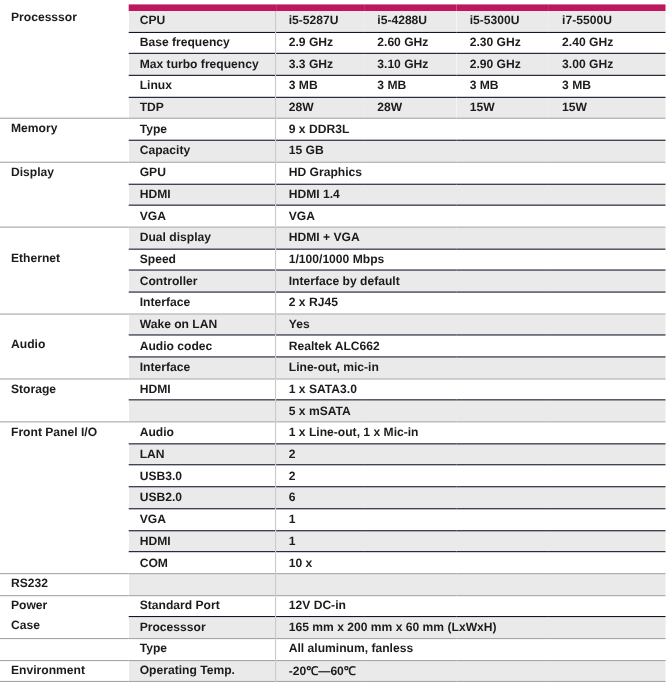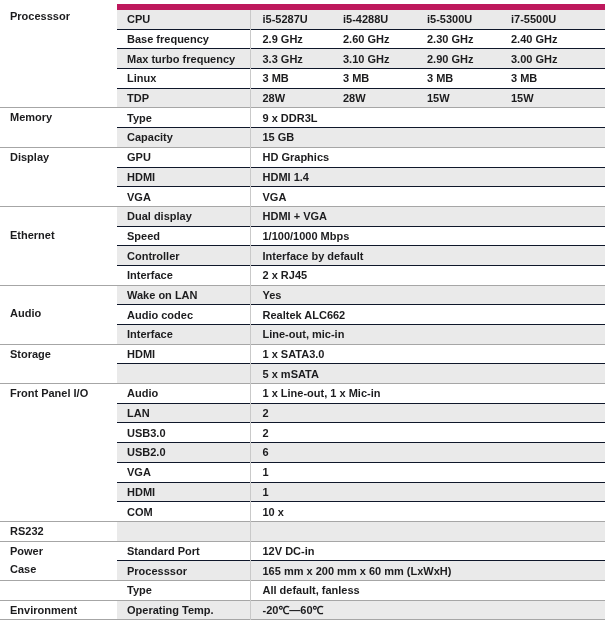--- a/index.html
+++ b/index.html
@@ -199,21 +199,21 @@
         </tr>
         <tr>
           <td class="lbl shaded rowline">Processsor</td>
           <td colspan="4" class="val vline shaded rowline">165 mm x 200 mm x 60 mm (LxWxH)</td>
         </tr>
         <tr>
           <td class="cat sect" rowspan="1">
             <div></div>
           </td>
           <td class="lbl sect">Type</td>
-          <td colspan="4" class="val vline sect">All default, fanless</td>
+          <td colspan="4" class="val vline sect">All aluminum, fanless</td>
         </tr>
         <tr>
           <td class="cat sect" rowspan="1">
             <div>Environment</div>
           </td>
           <td class="lbl shaded sect">Operating Temp.</td>
           <td colspan="4" class="val vline shaded sect">-20℃—60℃</td>
         </tr>
         <tr>
           <td class="cat sect" rowspan="1">

